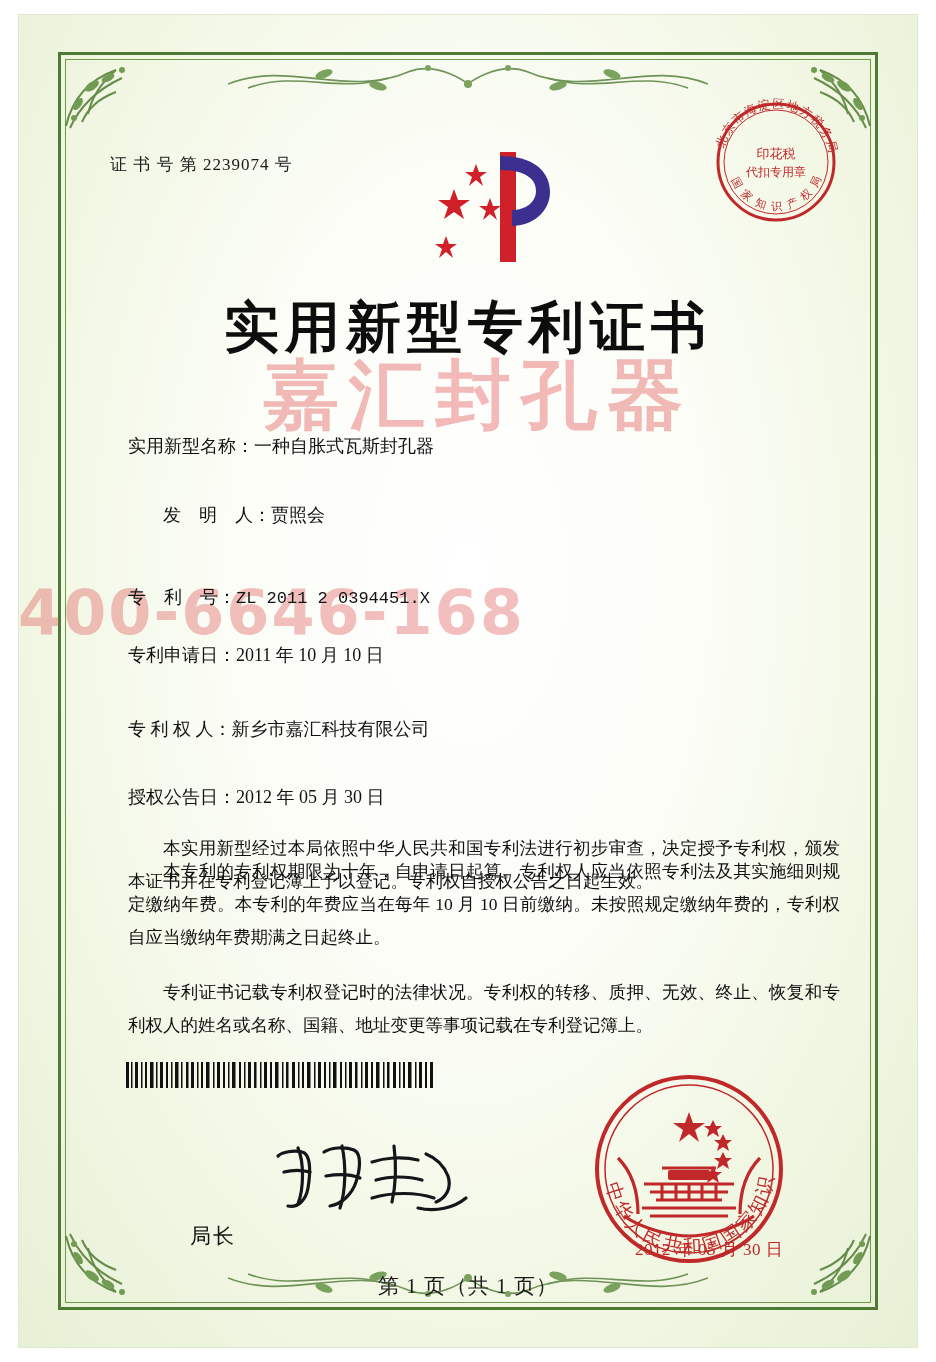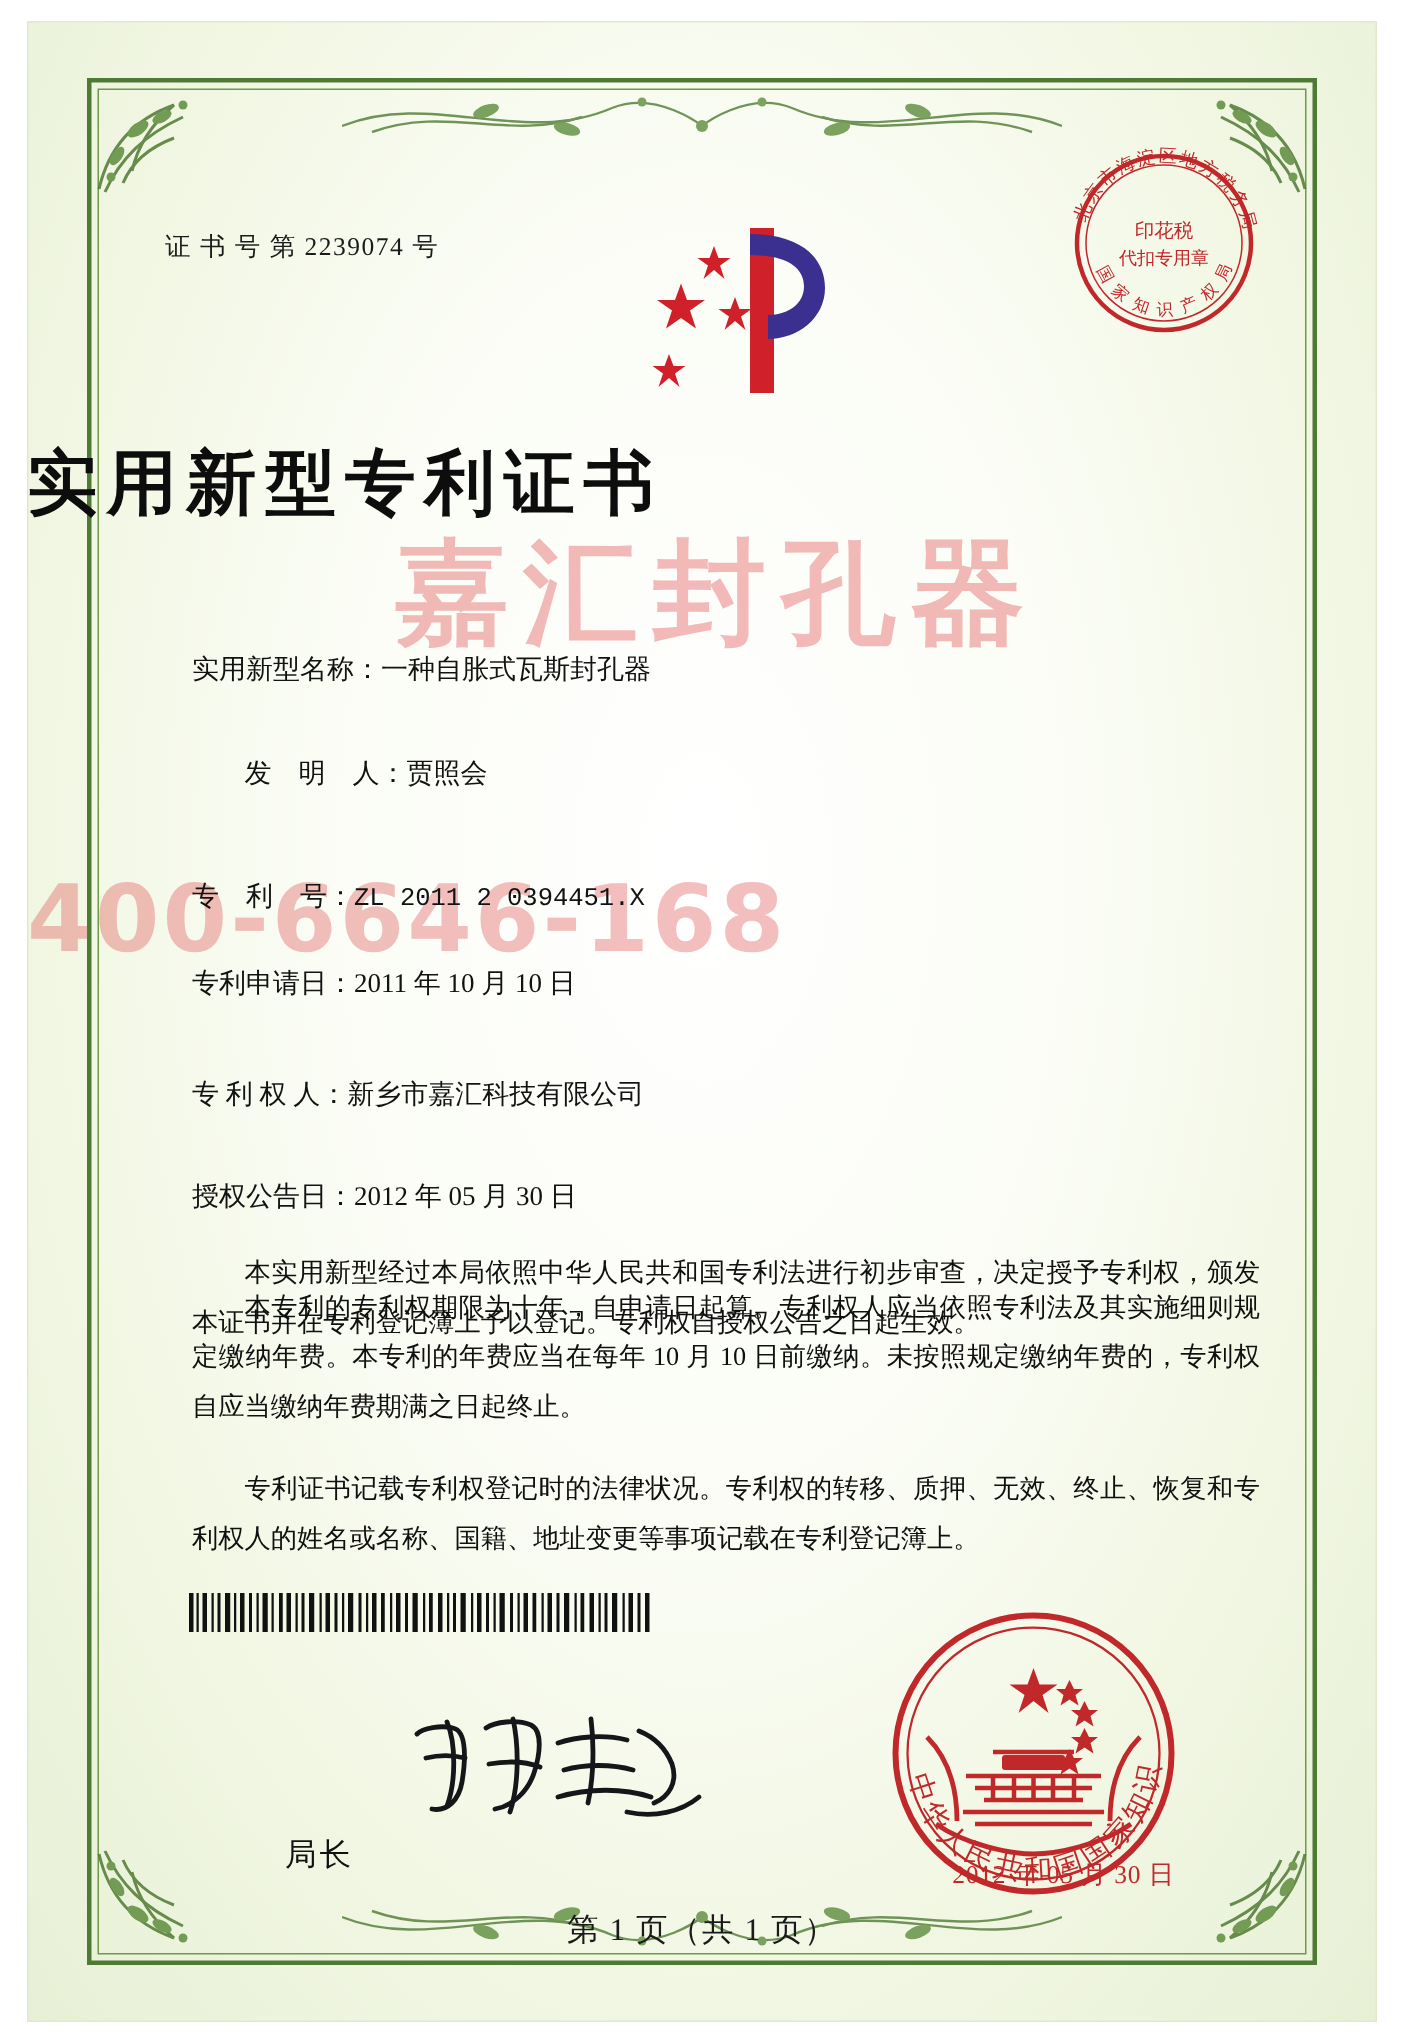--- a/index.html
+++ b/index.html
@@ -102,22 +102,22 @@
     width: 140px;
     height: 140px;
   }
   .tax-stamp svg { width: 100%; height: 100%; display: block; }
 
   .title {
     position: absolute;
     left: 0;
     right: 0;
     top: 277px;
-    text-align: left;
-    font-size: 47px;
+    text-align: center;
+    font-size: 55px;
     font-weight: bold;
     letter-spacing: 6px;
     color: #0d0d0d;
     font-family: "DejaVu Serif", "Liberation Serif", serif;
   }
 
   
   .wm-top {
     position: absolute;
     left: 0; right: 0;

